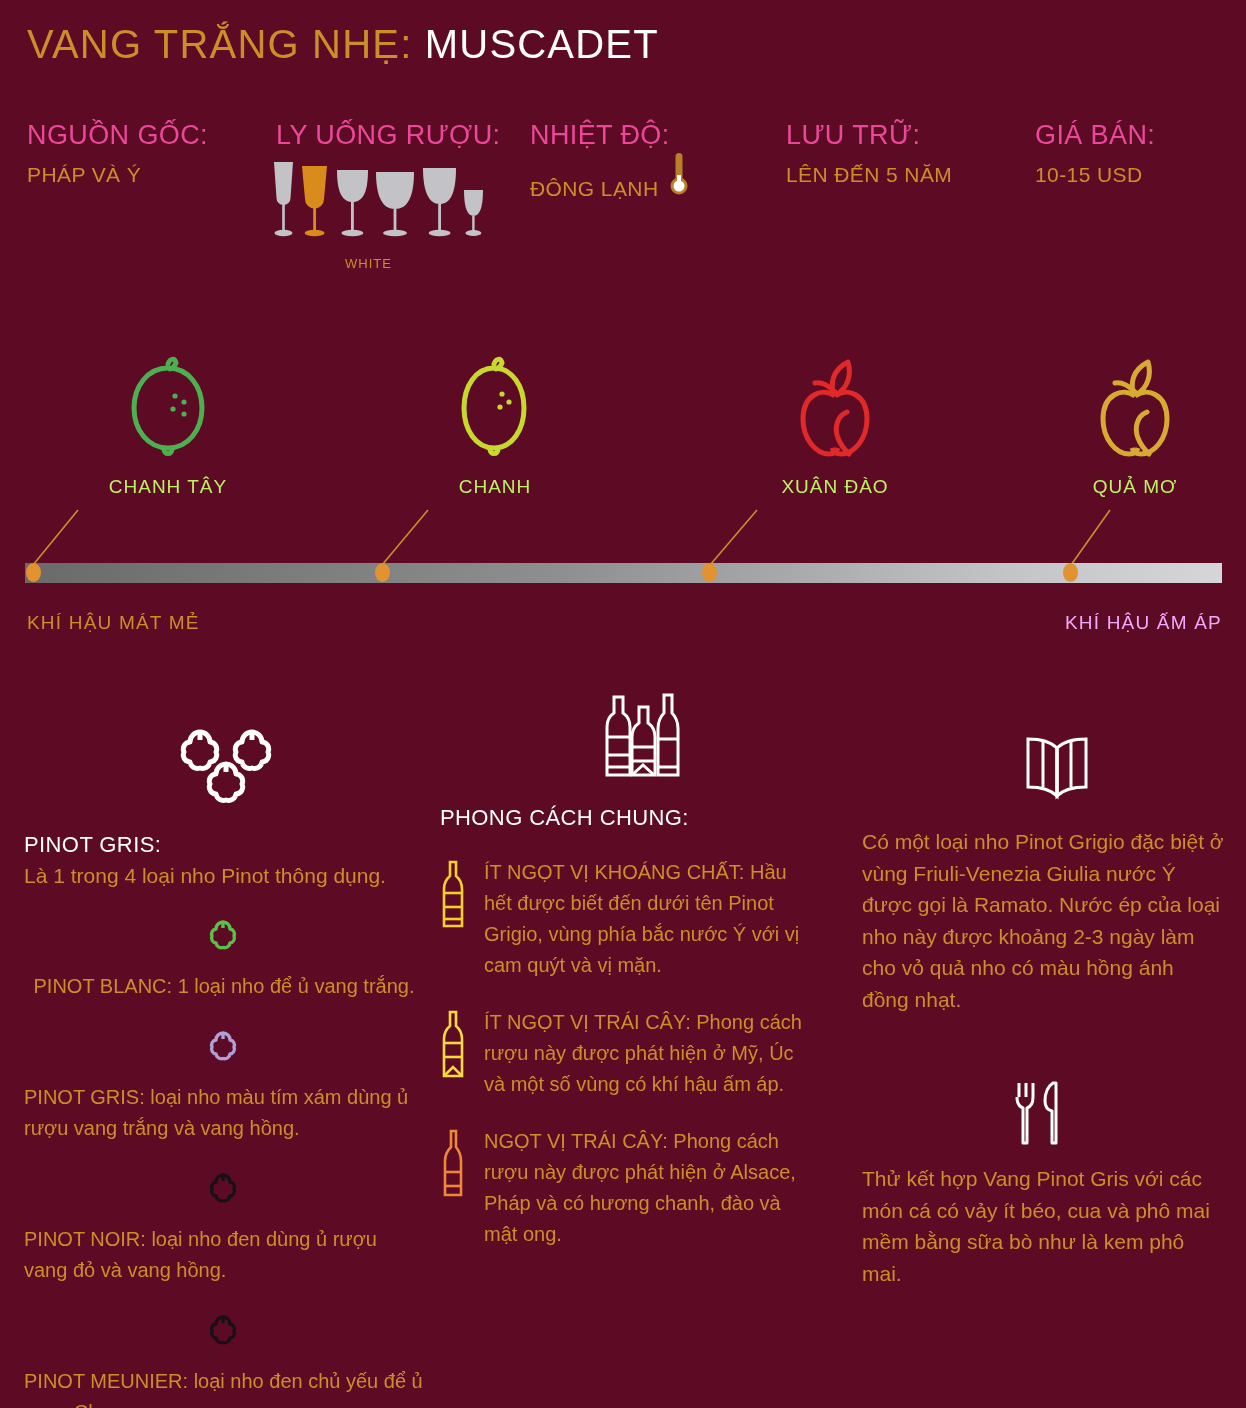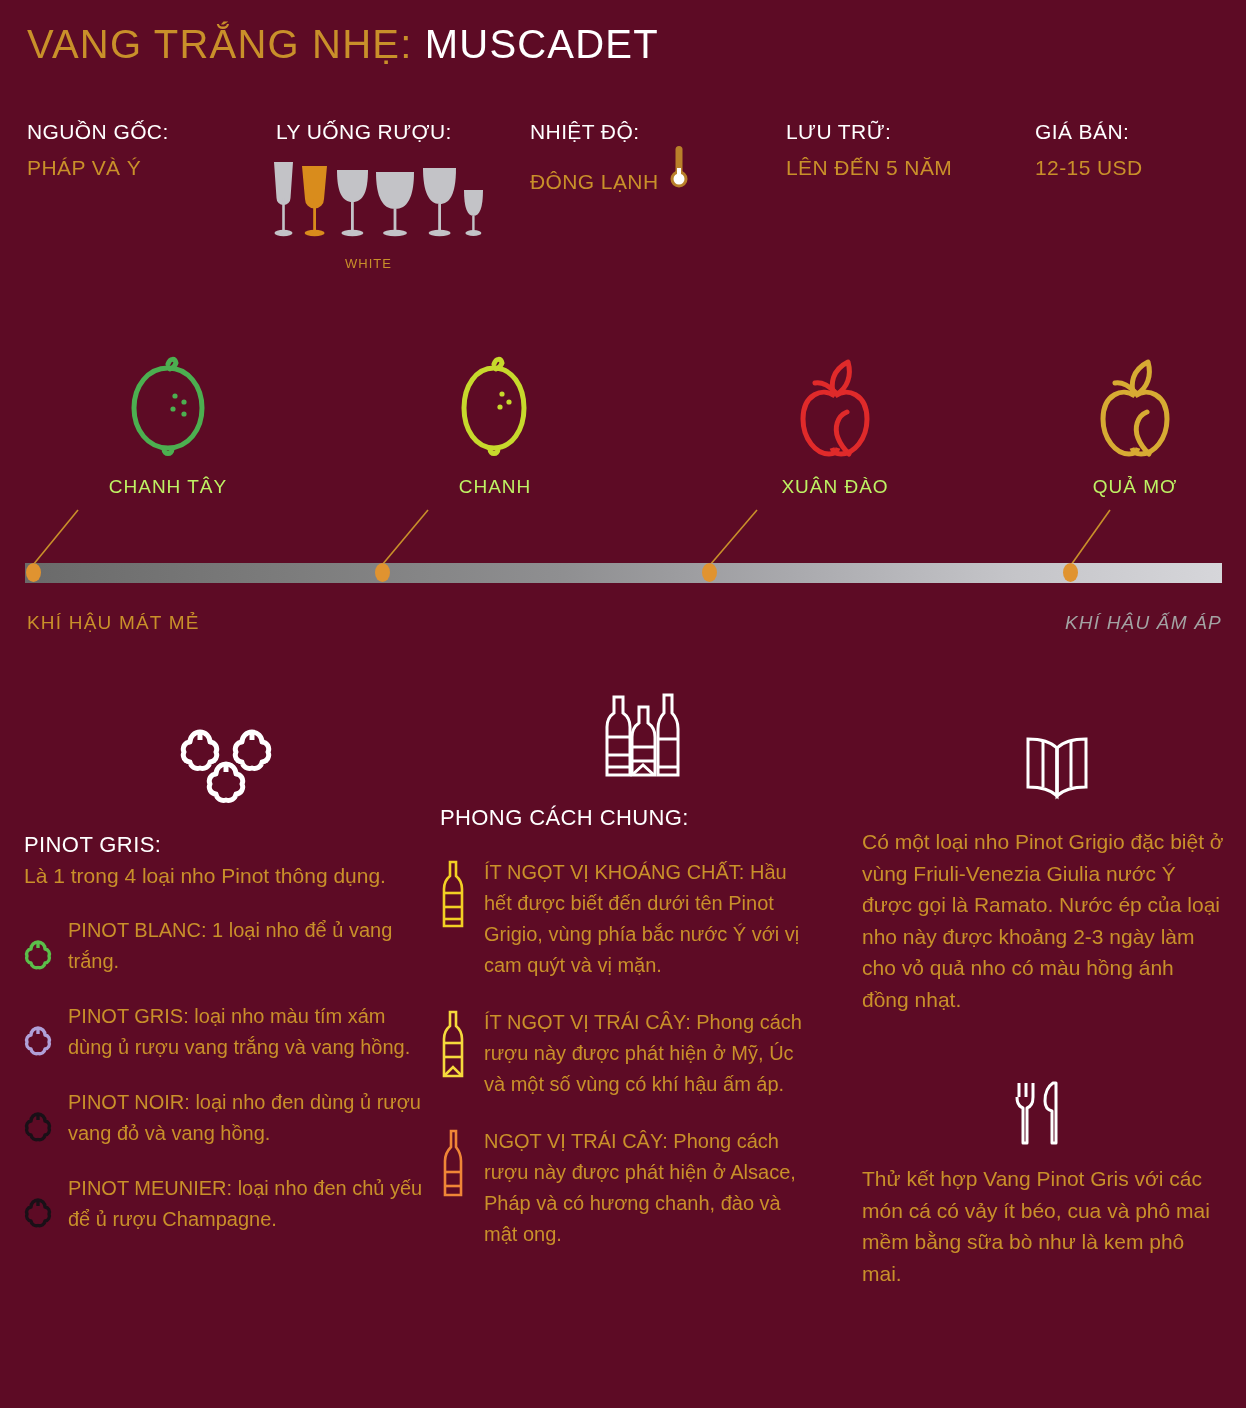--- a/index.html
+++ b/index.html
@@ -13,21 +13,21 @@
     overflow:hidden;
   }
 
   
   #title { position:absolute; left:27px; top:22px; font-size:40px; letter-spacing:1.2px; white-space:nowrap; }
   #title .t1 { color:#c9902a; font-weight:400; }
   #title .t2 { color:#ffffff; font-weight:400; }
 
   
   .fact { position:absolute; top:120px; }
-  .fact .lbl { color:#ffffff; font-size:21px; letter-spacing:.4px; white-space:nowrap; }
+  .fact .lbl { color:#ec4899; font-size:27px; letter-spacing:.4px; white-space:nowrap; }
   .fact .val { color:#c9902a; font-size:21px; letter-spacing:.4px; white-space:nowrap; margin-top:12px; }
   #fact-origin   { left:27px; }
   #fact-glass    { left:276px; }
   #fact-temp     { left:530px; }
   #fact-storage  { left:786px; }
   #fact-price    { left:1035px; }
 
   .temp-row { display:flex; align-items:flex-end; gap:10px; }
 
   
@@ -52,36 +52,36 @@
     background:#e09330; top:563px;
   }
   #dot-0 { left:26px; }
   #dot-1 { left:375px; }
   #dot-2 { left:702px; }
   #dot-3 { left:1063px; }
 
   #leaderlines { position:absolute; left:0; top:470px; width:1246px; height:110px; pointer-events:none; }
 
   #climate-left  { position:absolute; left:27px;  top:612px; font-size:19px; color:#c9902a; letter-spacing:1.2px; }
-  #climate-right { position:absolute; right:24px; top:612px; font-size:19px; color:#a3a3a3; letter-spacing:1.2px;font-style:italic; }
+  #climate-right { position:absolute; right:24px; top:612px; font-size:19px; color:#f0abfc; letter-spacing:1.2px; }
 
   
   #col-left   { position:absolute; left:24px;  top:718px; width:400px; }
   #col-mid    { position:absolute; left:440px; top:691px; width:375px; }
   #col-right  { position:absolute; left:862px; top:718px; width:362px; }
 
   .colicon { text-align:center; height:92px; display:flex; align-items:flex-end; justify-content:center; }
   .colicon.li { justify-content:flex-start; padding-left:150px; }
   .colicon.mi { justify-content:flex-start; padding-left:140px; }
   .colicon.ri { justify-content:flex-start; padding-left:150px; }
 
   .colhead { color:#ffffff; font-size:22px; letter-spacing:.4px; margin-top:22px; }
   .colbody { color:#c9902a; font-size:21px; line-height:31px; margin-top:2px; }
 
-  .bullet { display:flex; gap:14px; margin-top:24px; align-items:flex-end; }
+  .bullet { display:flex; gap:14px; margin-top:24px; align-items:center;flex-direction:column; }
   .bullet .bico { flex:0 0 auto; width:30px; padding-top:4px; }
   .bullet .btxt { color:#c9902a; font-size:20px; line-height:31px; }
 
   .sbullet { display:flex; gap:16px; margin-top:26px; align-items:flex-start; }
   .sbullet .sico { flex:0 0 auto; width:28px; padding-top:2px; }
   .sbullet .stxt { color:#c9902a; font-size:20px; line-height:31px; }
   .sbullet .stxt .cap { color:#c9902a; }
 
   .rblock { margin-top:16px; }
   .rpara { color:#c9902a; font-size:21px; line-height:31.5px; }
@@ -119,21 +119,21 @@
   </div>
 </div>
 
 <div class="fact" id="fact-storage">
   <div class="lbl">LƯU TRỮ:</div>
   <div class="val">LÊN ĐẾN 5 NĂM</div>
 </div>
 
 <div class="fact" id="fact-price">
   <div class="lbl">GIÁ BÁN:</div>
-  <div class="val">12-15 USD</div>
+  <div class="val">10-15 USD</div>
 </div>
 
 <div id="glassrow">
   <svg width="215" height="88" viewBox="0 0 215 88">
     <g fill="#c3c3c7">
       <path d="M3 2 h19 l-2.5 36 a7 7 0 0 1 -14 0 Z"></path>
       <rect x="11.2" y="38" width="2.6" height="33"></rect>
       <ellipse cx="12.5" cy="73" rx="9" ry="3.2"></ellipse>
     </g>
     <g fill="#d98c1c">

